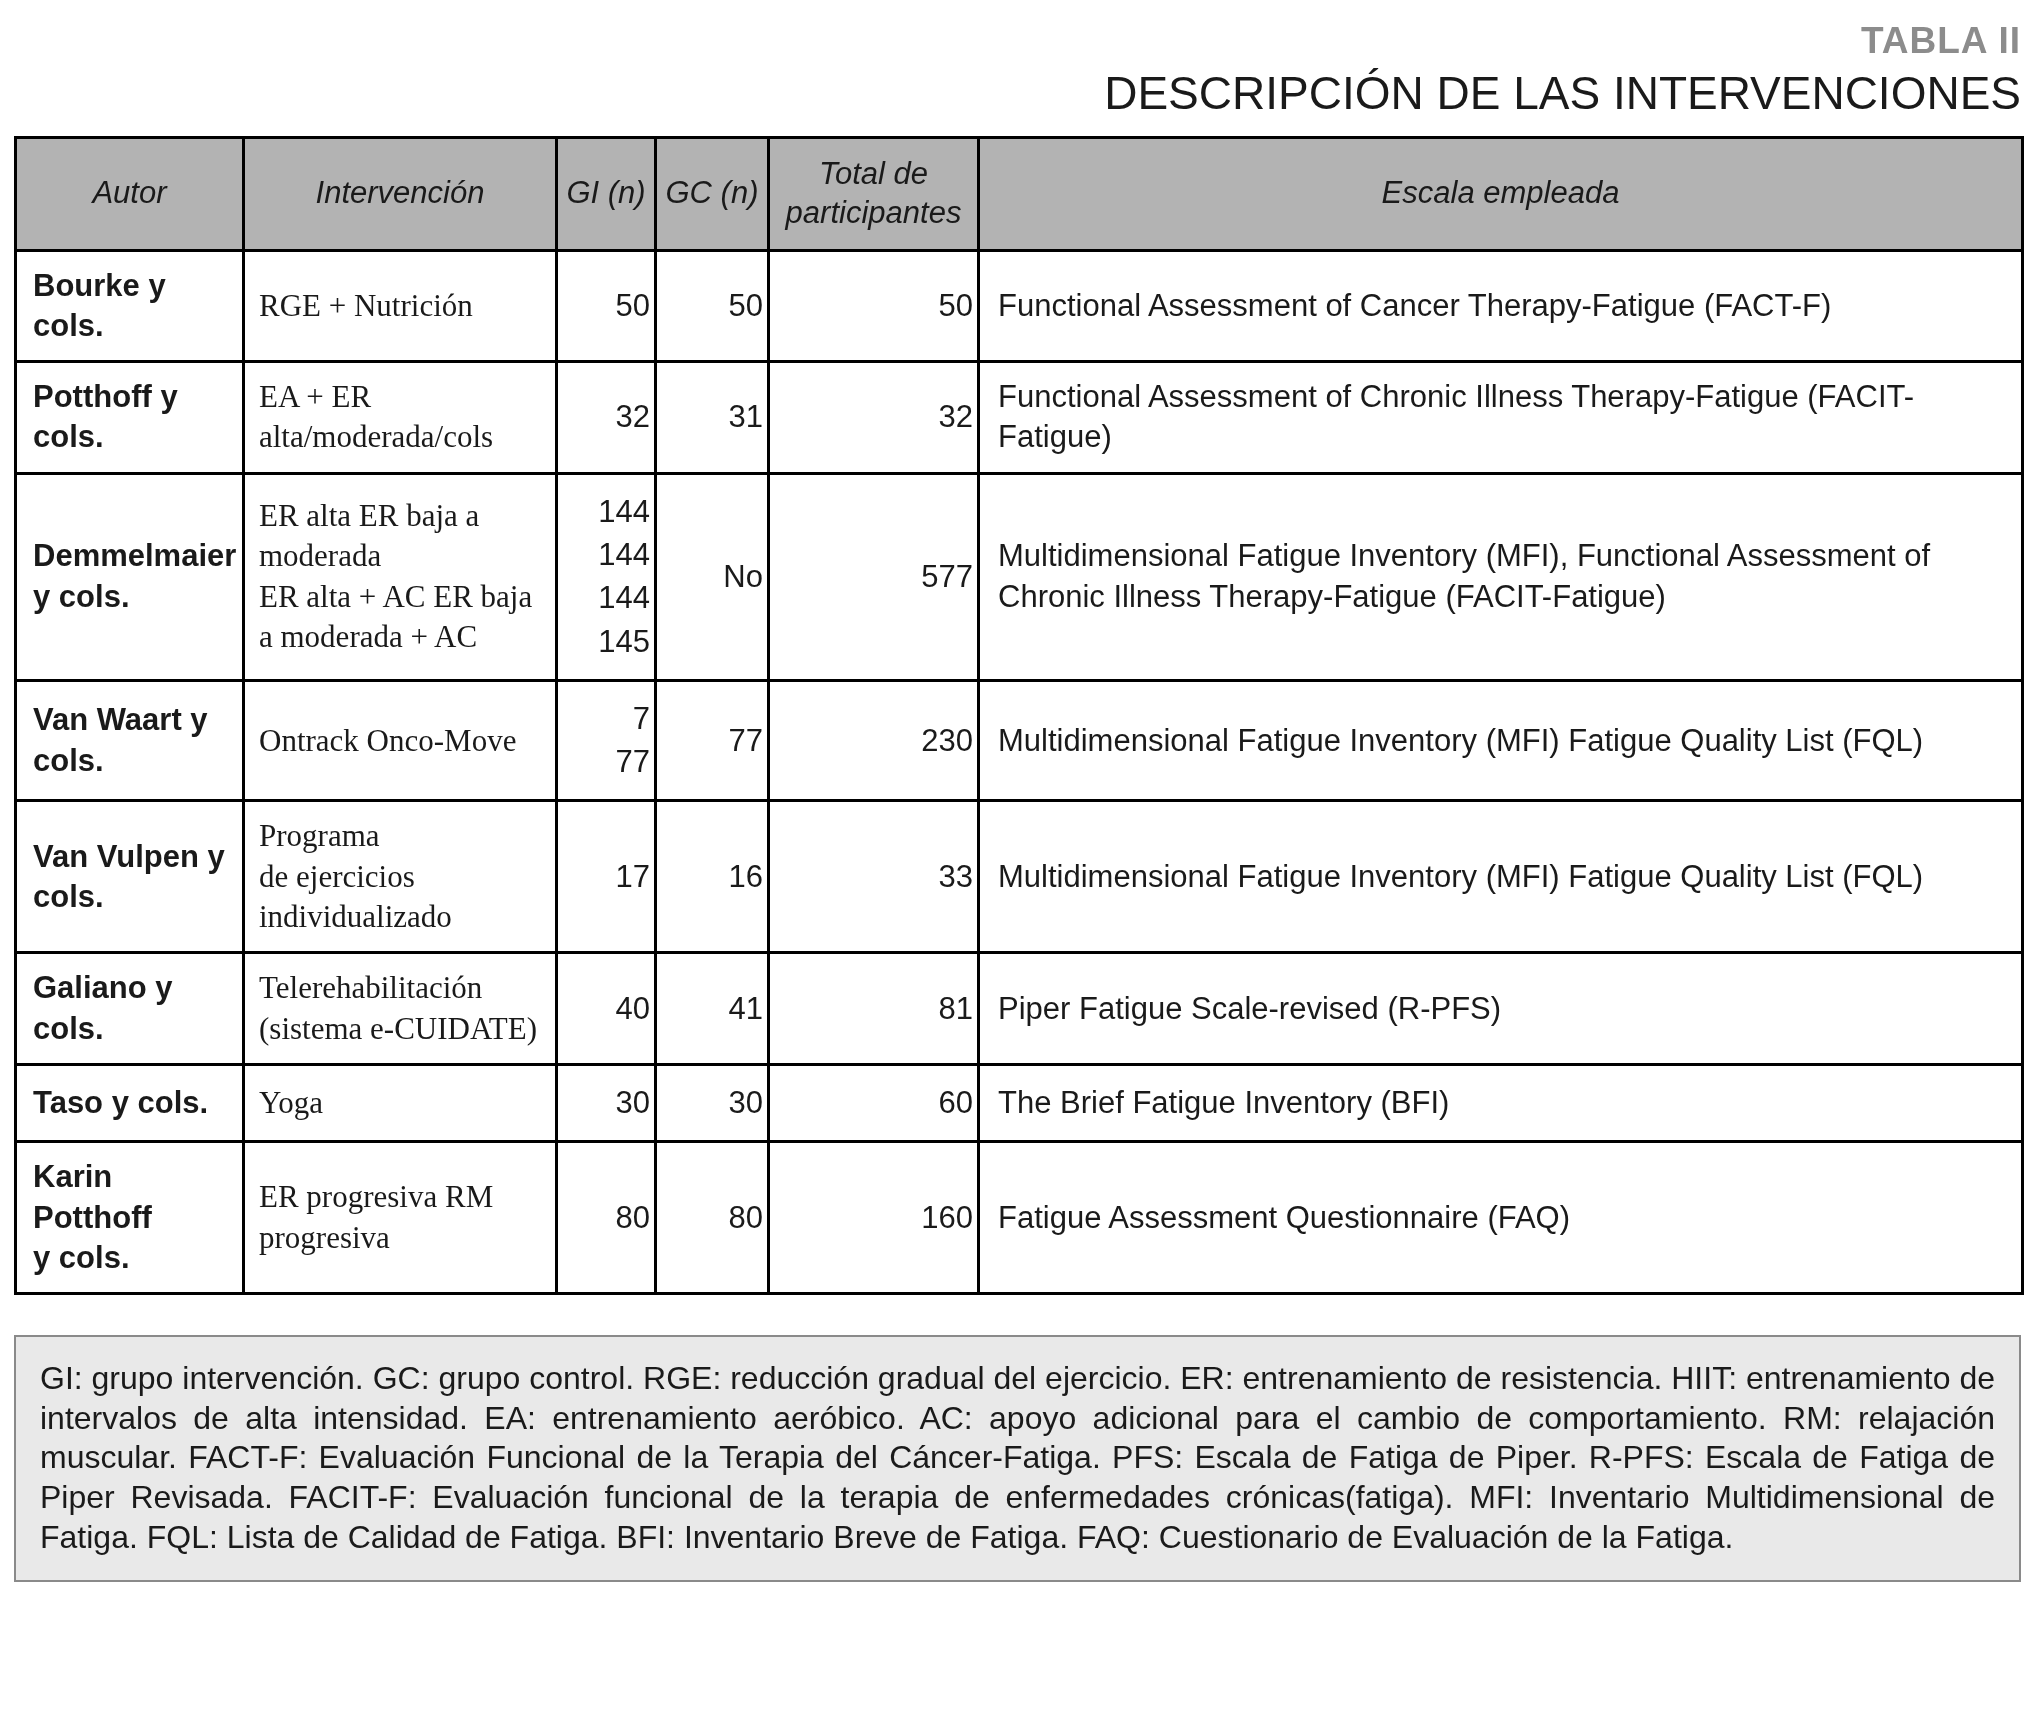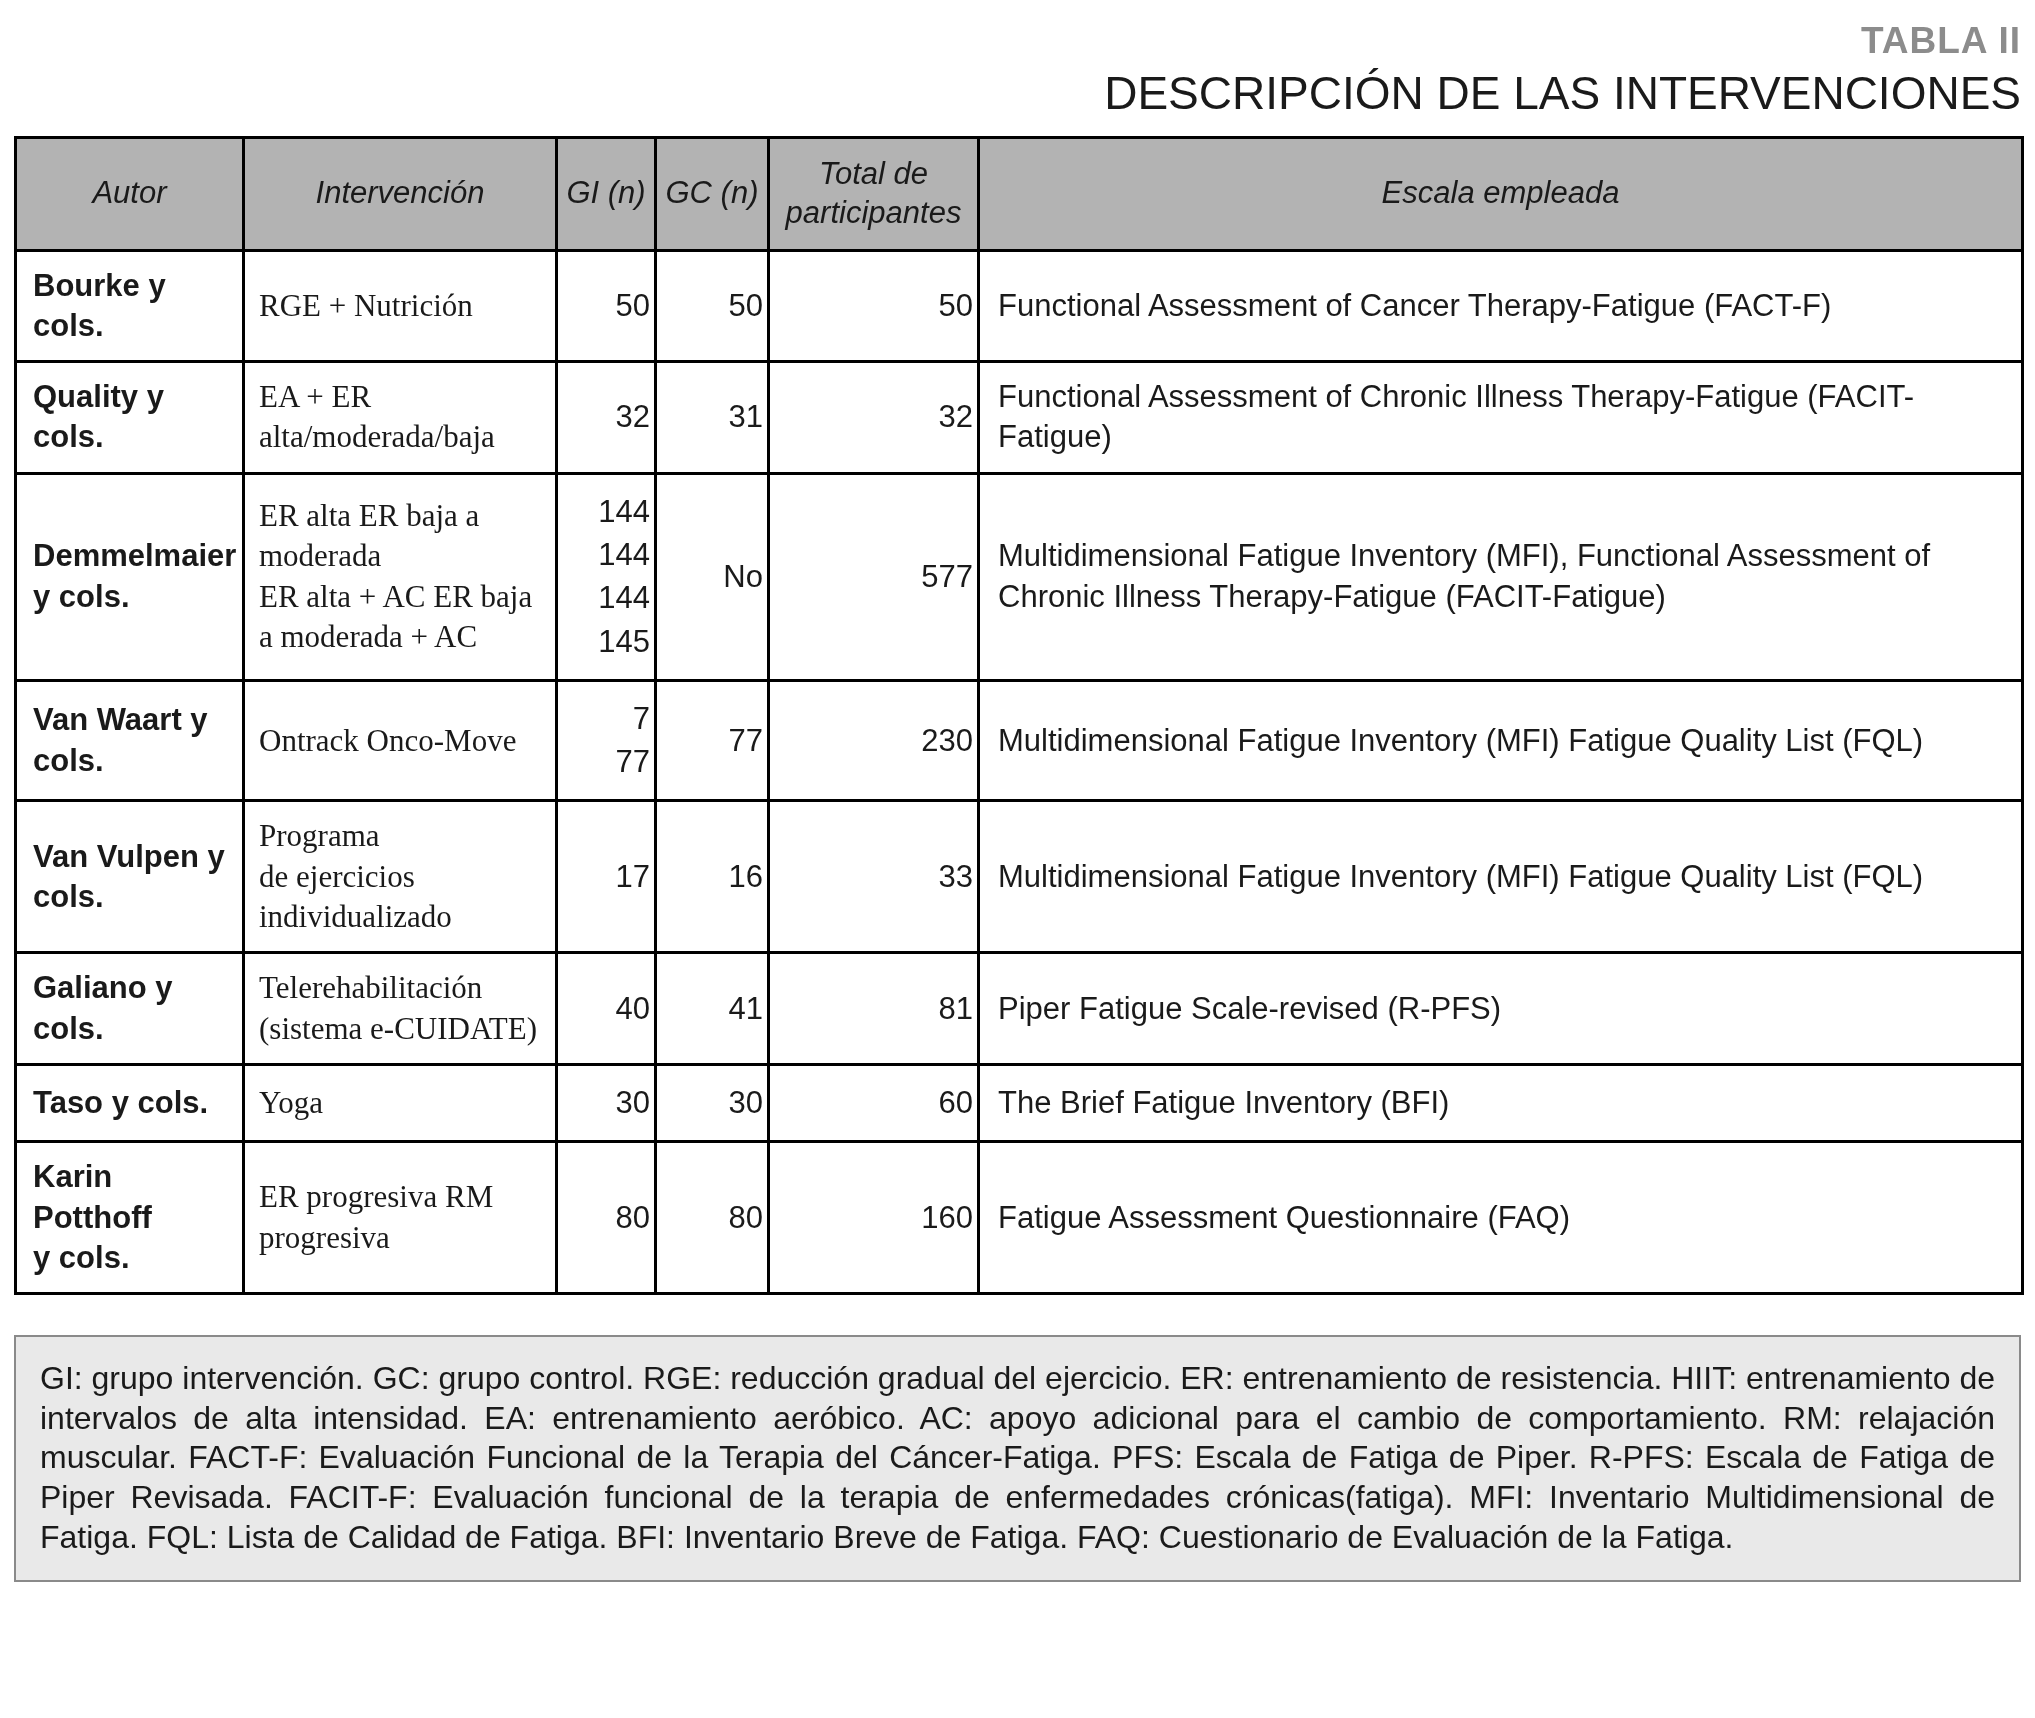--- a/index.html
+++ b/index.html
@@ -110,26 +110,26 @@
           <td class="num">
             <div class="line">50</div>
           </td>
           <td class="num">
             <div class="line">50</div>
           </td>
           <td class="escala"><span>Functional Assessment of Cancer Therapy-Fatigue </span><span class="b">(FACT-F)</span></td>
         </tr>
         <tr>
           <td class="autor">
-            <div class="line">Quality y</div>
+            <div class="line">Potthoff y</div>
             <div class="line">cols.</div>
           </td>
           <td class="interv">
             <div class="line">EA + ER</div>
-            <div class="line">alta/moderada/baja</div>
+            <div class="line">alta/moderada/cols</div>
           </td>
           <td class="num">
             <div class="line">32</div>
           </td>
           <td class="num">
             <div class="line">31</div>
           </td>
           <td class="num">
             <div class="line">32</div>
           </td>

